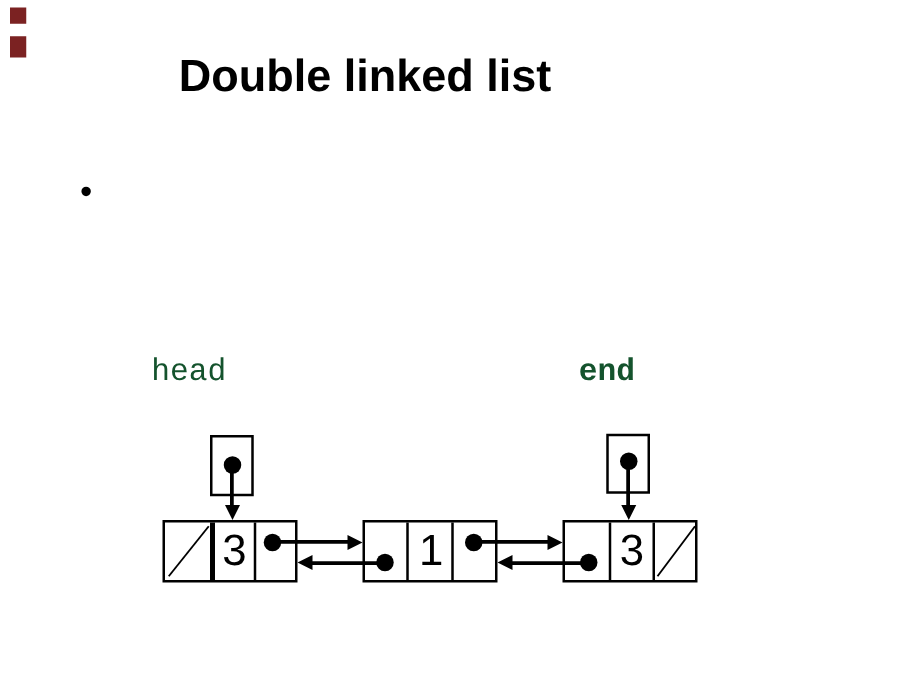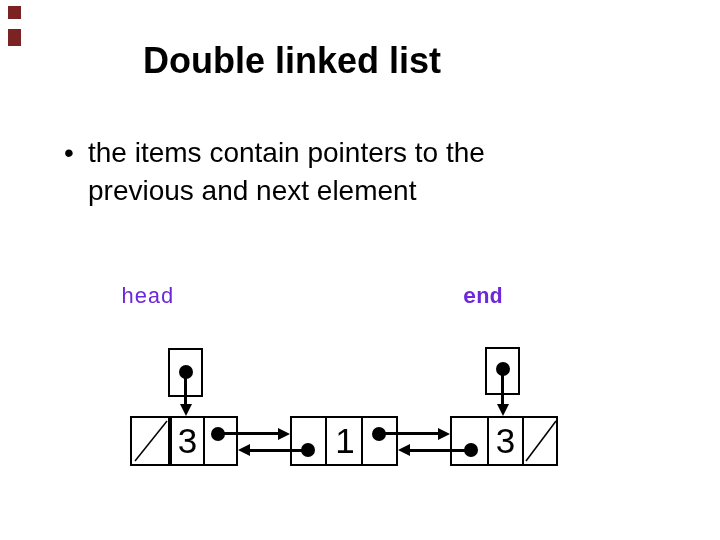--- a/index.html
+++ b/index.html
@@ -19,21 +19,21 @@
     font-size:36px;font-weight:bold;line-height:38px;letter-spacing:0;
   }
 
   
   .bullet-block{position:absolute;top:134px;left:88px;width:440px;
     font-size:28px;line-height:38px;}
   .bullet-marker{position:absolute;top:134px;left:64px;font-size:28px;line-height:38px;}
 
   
   .ptr-label{position:absolute;font-family:"Liberation Mono",monospace;
-    font-size:22px;line-height:27px;color:#6d28d9;}
+    font-size:25px;line-height:27px;color:#14532d;}
   .head-label{left:121px;top:284px;}
   .end-label{left:463px;top:284px;font-weight:bold;}
 
   
   .ptr-box{position:absolute;border:2px solid #000;box-sizing:border-box;background:#fff;}
   .head-box{left:168px;top:348px;width:35px;height:49px;}
   .end-box{left:485px;top:347px;width:35px;height:48px;}
 
   
   .node{position:absolute;top:416px;width:108px;height:50px;
@@ -68,24 +68,20 @@
 <body>
 
 <div id="slide">
 
   <div class="decor d1"></div>
   <div class="decor d2"></div>
 
   <div class="title">Double linked list</div>
 
   <div class="bullet-marker">•</div>
-  <div class="bullet-block">
-    <div>the items contain pointers to the</div>
-    <div>previous and next element</div>
-  </div>
 
   <div class="ptr-label head-label">head</div>
   <div class="ptr-label end-label">end</div>
 
   <div class="ptr-box head-box"></div>
   <div class="ptr-box end-box"></div>
   <div class="dot" style="left:179px;top:365px;"></div>
   <div class="dot" style="left:496px;top:362px;"></div>
 
   <div class="shaft-v" style="left:184px;top:373px;height:31px;"></div>

